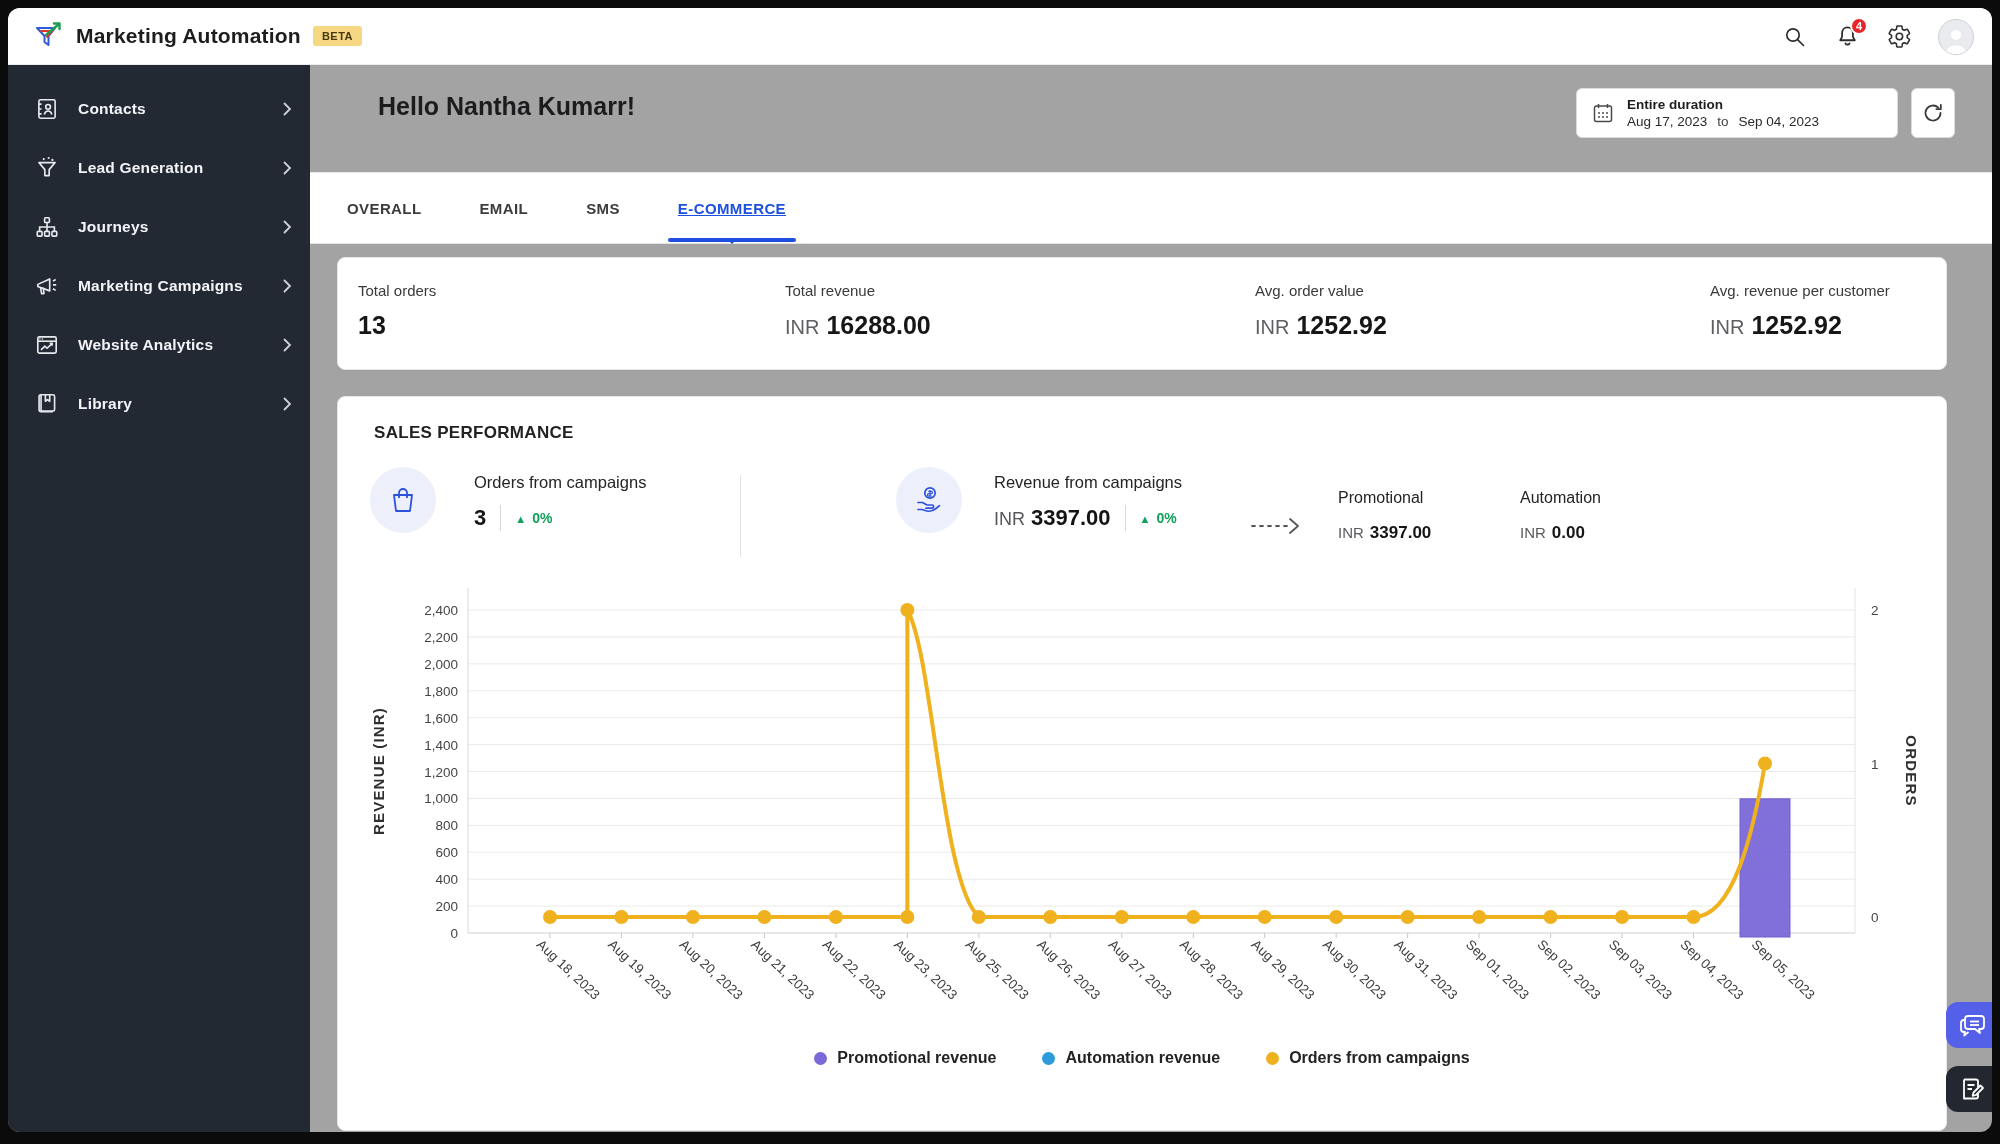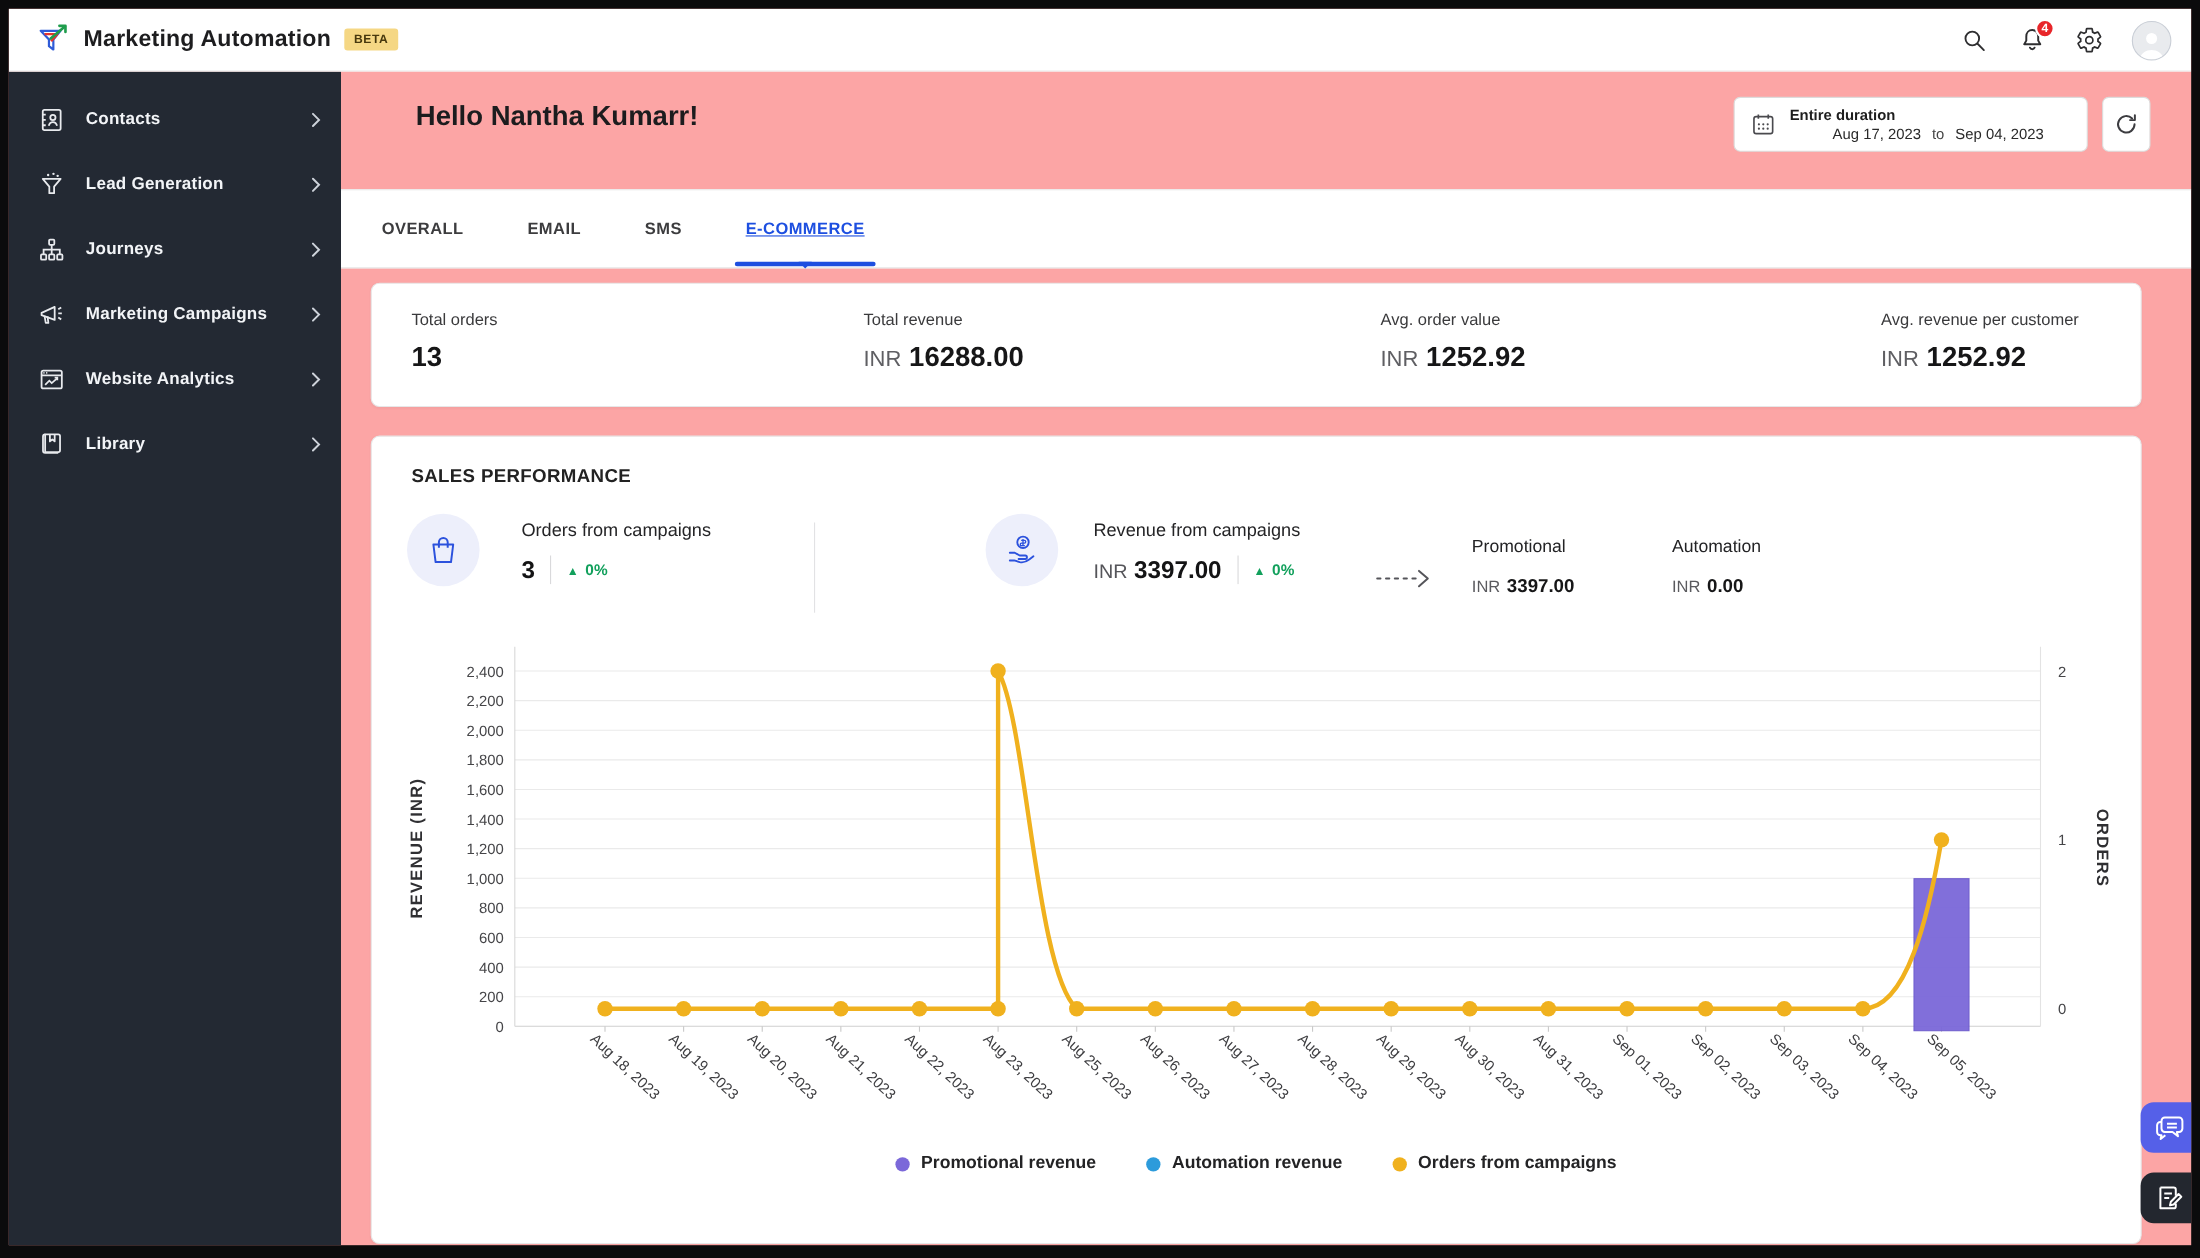--- a/index.html
+++ b/index.html
@@ -1,18 +1,18 @@
 <!DOCTYPE html>
 <html><head>
 <meta charset="utf-8">
 <style>
   html,body{margin:0;padding:0;background:#0b0b0c;}
   *{box-sizing:border-box;font-family:"Liberation Sans",sans-serif;}
   .frame{position:relative;width:2000px;height:1144px;background:#0b0b0c;overflow:hidden;}
-  .app{position:absolute;left:8px;top:8px;width:1984px;height:1124px;background:#fca5a5;overflow:hidden;}
+  .app{position:absolute;left:8px;top:8px;width:1984px;height:1124px;background:#a3a3a3;overflow:hidden;border-radius:12px;}
 
   
   .topbar{position:absolute;left:0;top:0;width:1984px;height:57px;background:#fff;border-bottom:1px solid #ececec;z-index:5;display:flex;align-items:center;}
   .logo-wrap{display:flex;align-items:center;margin-left:24px;}
   .app-title{font-size:21px;font-weight:700;color:#1d1d1f;margin-left:12px;letter-spacing:.2px;}
   .beta{margin-left:12px;background:#f5d784;color:#47380d;font-size:11px;font-weight:700;padding:4px 9px;border-radius:3px;letter-spacing:.5px;}
   .top-icons{position:absolute;right:18px;top:0;height:57px;display:flex;align-items:center;gap:26px;}
   .tb-icon{width:26px;height:26px;display:flex;align-items:center;justify-content:center;cursor:pointer;position:relative;}
   .badge{position:absolute;top:-7px;right:-8px;background:#e8262a;color:#fff;border-radius:50%;width:18px;height:18px;font-size:11px;font-weight:700;display:flex;align-items:center;justify-content:center;border:2px solid #fff;}
   .avatar{width:36px;height:36px;border-radius:50%;background:#e9ebee;border:1px solid #c9ced6;display:flex;align-items:flex-end;justify-content:center;overflow:hidden;cursor:pointer;}
@@ -23,21 +23,21 @@
   .side-item .s-icon{width:26px;height:26px;margin-left:26px;margin-right:18px;flex:0 0 auto;}
   .side-item .chev{position:absolute;right:18px;width:9px;height:14px;}
   .side-item.active{background:#5866c9;height:62px;}
 
   
   .greeting{position:absolute;left:329px;top:84px;font-size:25px;font-weight:700;color:#1c1c1e;z-index:3;margin-left:41px;}
   .date-btn{position:absolute;left:1568px;top:80px;width:322px;height:50px;background:#fff;border:1px solid #dcdcdc;border-radius:6px;display:flex;align-items:center;cursor:pointer;z-index:3;}
   .date-btn .cal{margin:0 12px 0 14px;}
   .date-lines{display:flex;flex-direction:column;line-height:17px;}
   .date-l1{font-size:13.5px;font-weight:700;color:#1e1e1e;}
-  .date-l2{font-size:13.5px;color:#2a2a2a;margin-left:39px;}
+  .date-l2{font-size:13.5px;color:#2a2a2a;}
   .date-l2 .to{margin:0 10px;color:#444;}
   .refresh-btn{position:absolute;left:1903px;top:80px;width:44px;height:50px;background:#fff;border:1px solid #dcdcdc;border-radius:6px;display:flex;align-items:center;justify-content:center;cursor:pointer;z-index:3;}
 
   
   .tabs{position:absolute;left:302px;top:164px;right:0;height:72px;background:#fff;border-top:1px solid #e9e9e9;border-bottom:1px solid #e4e4e4;display:flex;align-items:center;padding-left:27px;z-index:2;}
   .tab{position:relative;height:64px;display:flex;align-items:center;padding:0 10px;margin-right:38px;font-size:15px;font-weight:700;color:#3c3c3e;letter-spacing:.4px;cursor:pointer;}
   .tab.active{color:#1d4fe0;text-decoration:underline;}
   .tab.active::before{content:"";position:absolute;left:0;right:0;bottom:-2px;height:4px;background:#1d4fe0;border-radius:2px;}
   .tab.active::after{content:"";position:absolute;left:50%;bottom:-10px;margin-left:-6px;border:6px solid transparent;border-top-color:#1d4fe0;}
 
@@ -249,21 +249,21 @@
   </div>
 
   <div class="tabs">
     <div class="tab">OVERALL</div>
     <div class="tab">EMAIL</div>
     <div class="tab">SMS</div>
     <div class="tab active">E-COMMERCE</div>
   </div>
 
   <div class="card stats-card">
-    <div class="stat" style="left:36px">
+    <div class="stat" style="left:20px">
       <div class="stat-label">Total orders</div>
       <div class="stat-value"><span>13</span></div>
     </div>
     <div class="stat" style="left:447px">
       <div class="stat-label">Total revenue</div>
       <div class="stat-value"><span class="cur">INR</span><span>16288.00</span></div>
     </div>
     <div class="stat" style="left:917px">
       <div class="stat-label">Avg. order value</div>
       <div class="stat-value"><span class="cur">INR</span><span>1252.92</span></div>

